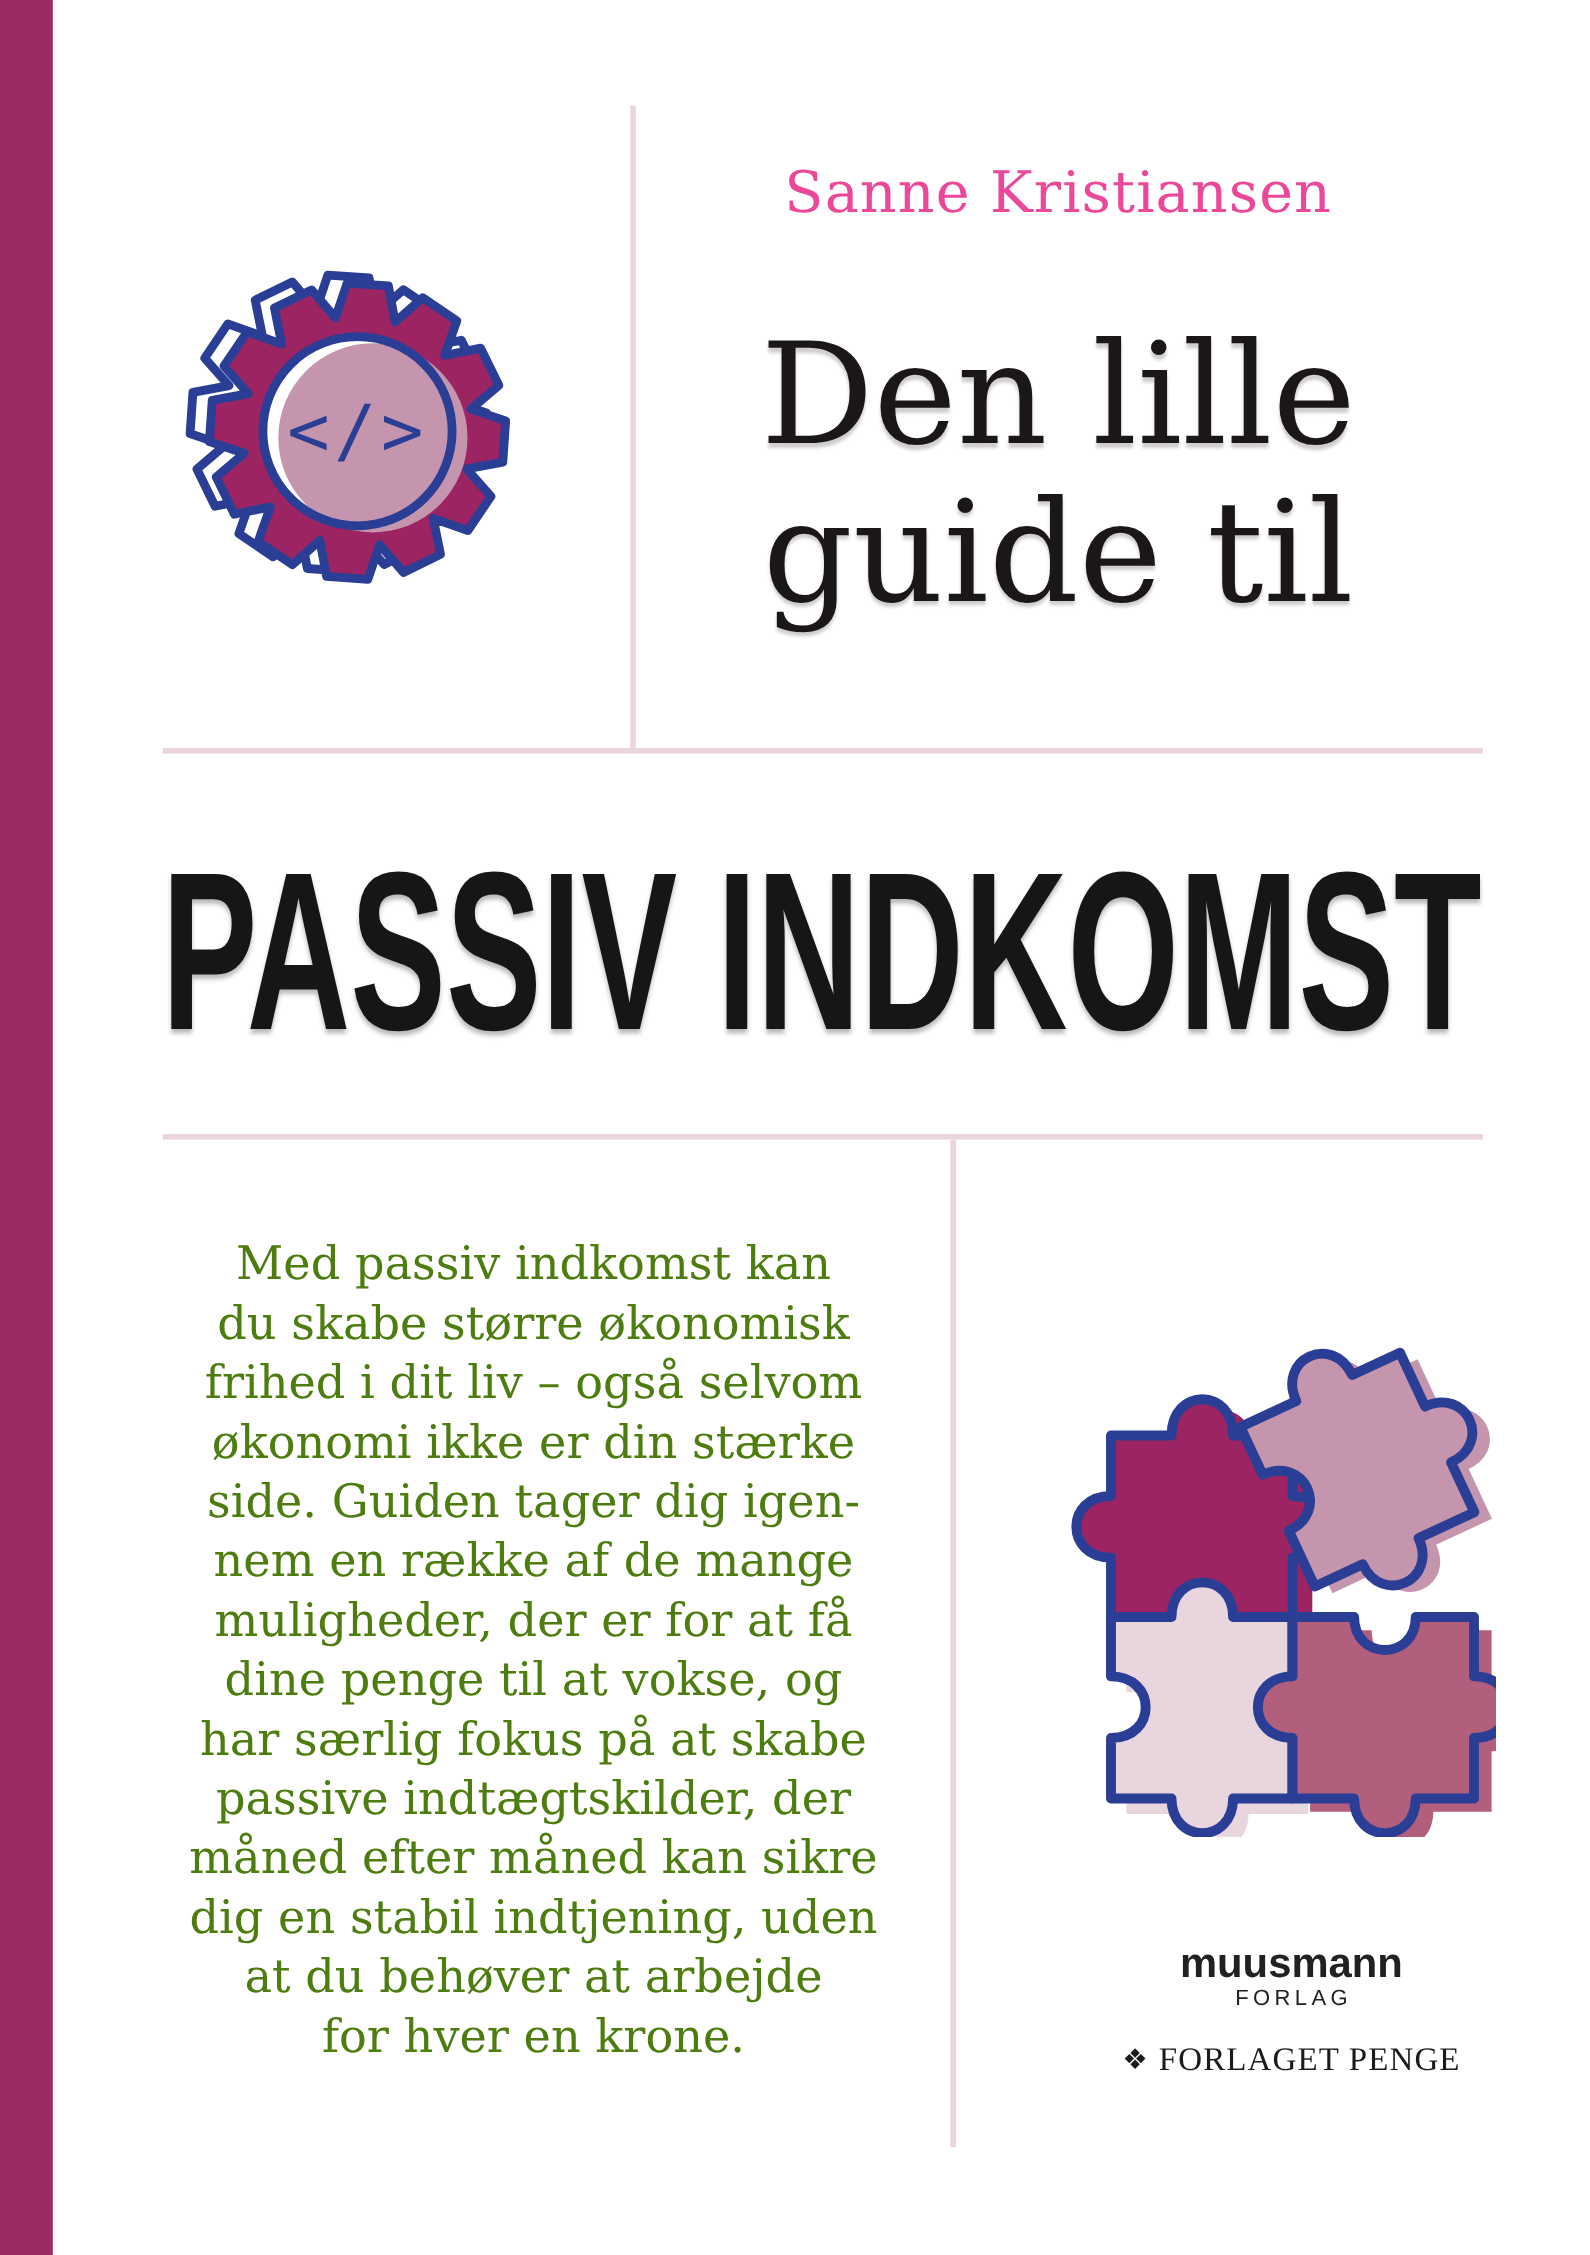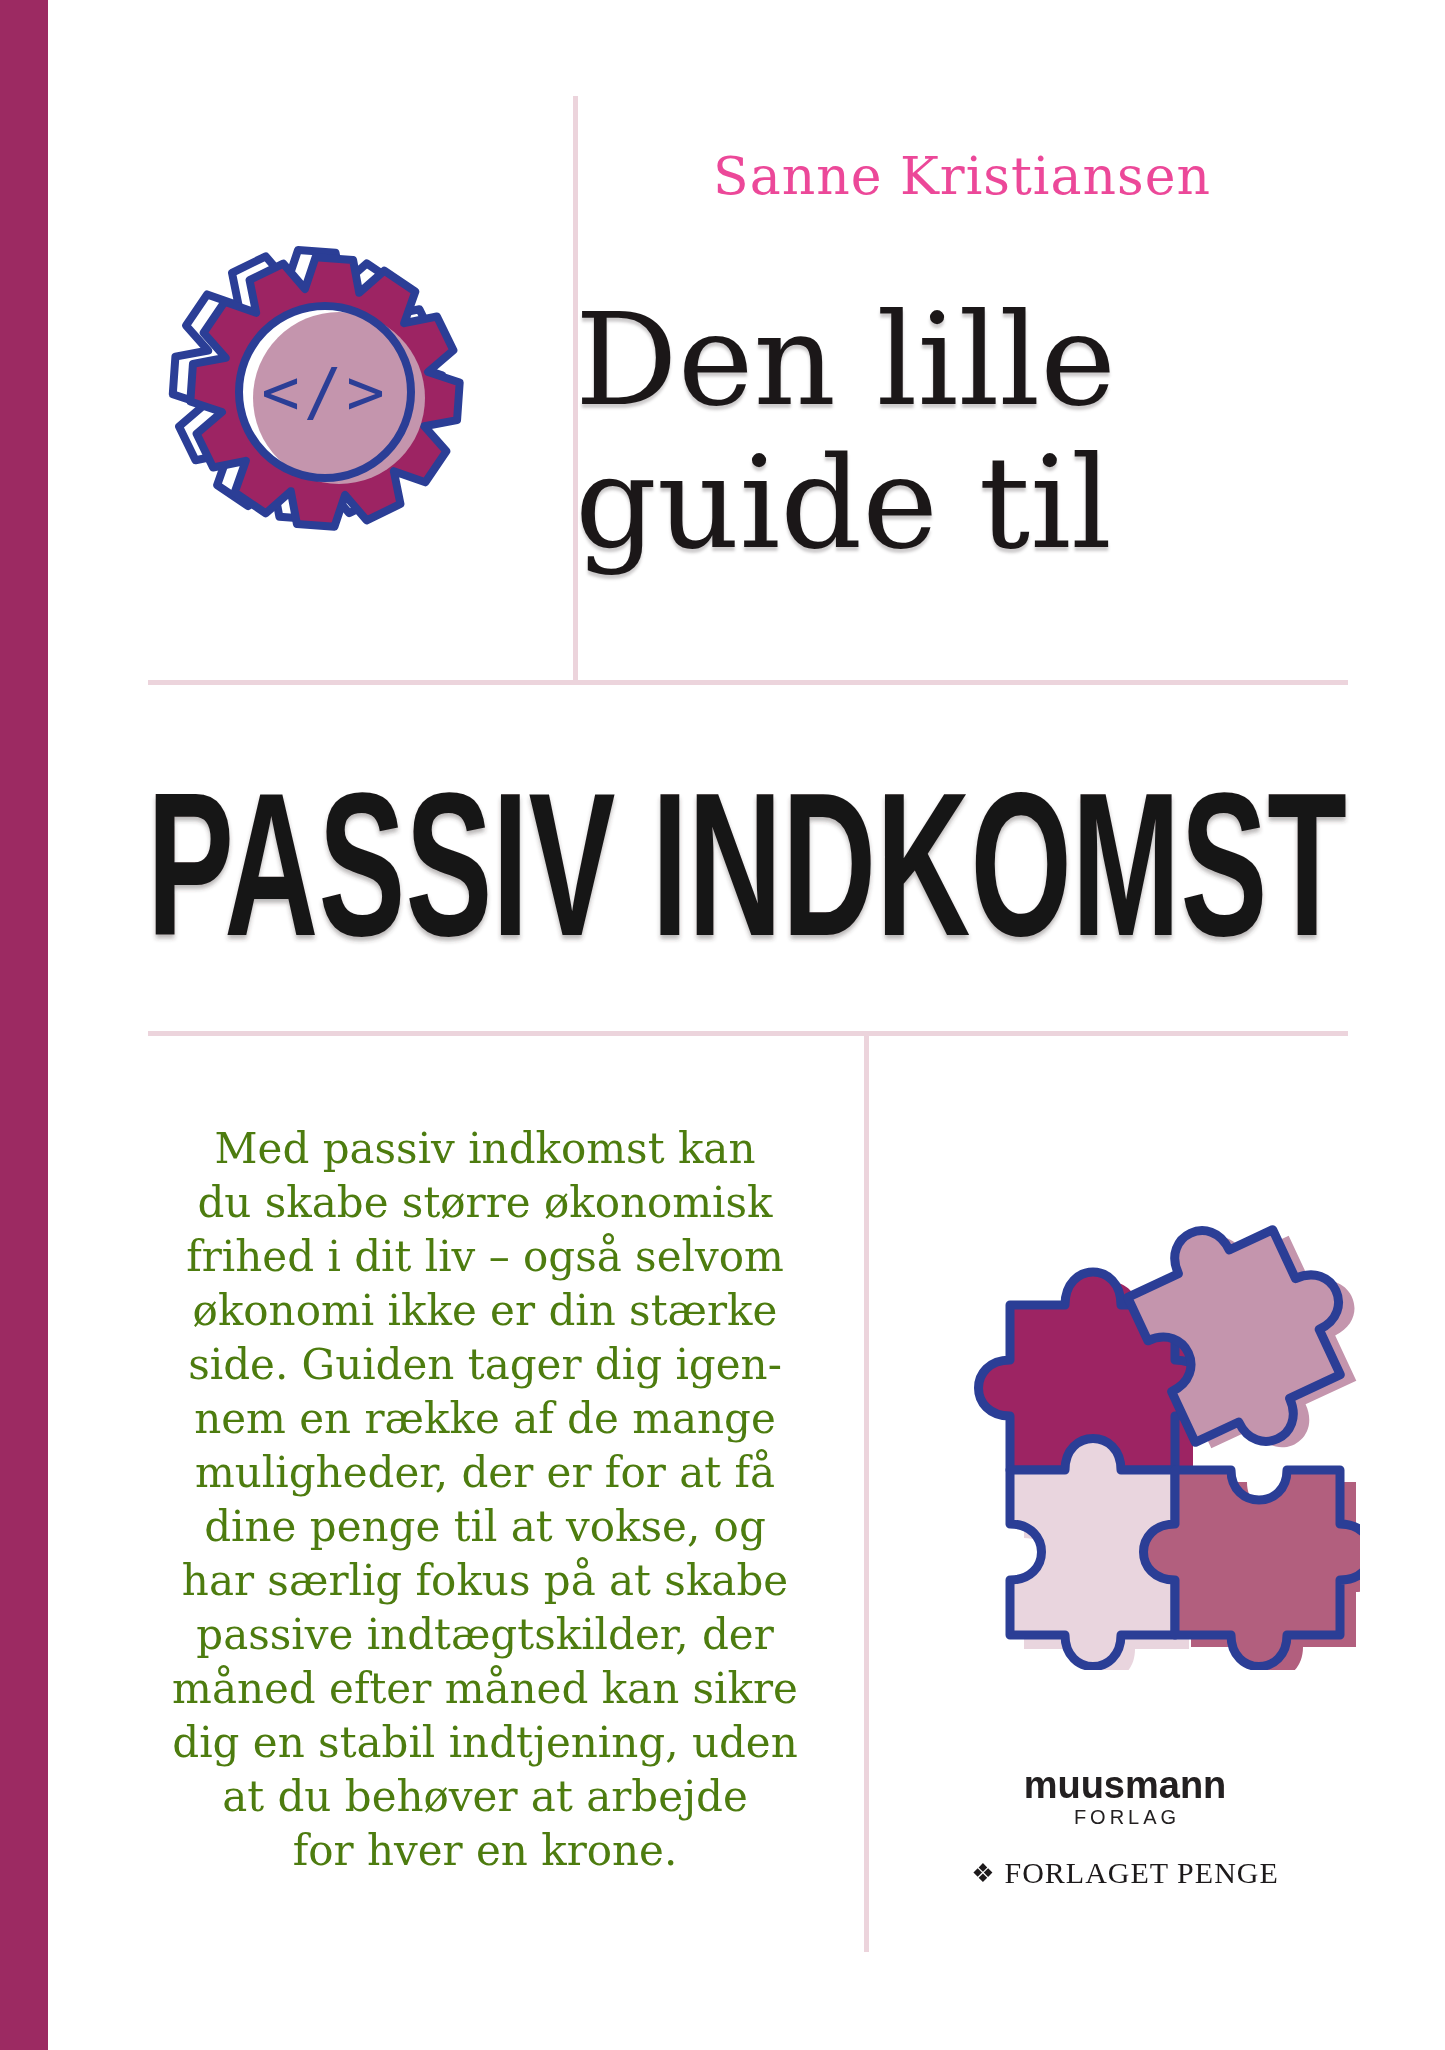--- a/index.html
+++ b/index.html
@@ -23,20 +23,21 @@
 
   .author{
     position:absolute;left:575px;top:150px;width:774px;
     text-align:center;
     font-size:52px;line-height:1.0;
     color:#ec4899;
     letter-spacing:1px;
   }
   .title{
     position:absolute;left:575px;top:288px;width:774px;
+    text-align:center;
     font-size:128px;line-height:143px;
     color:#1b1718;
     white-space:pre-line;
     text-shadow:0 4px 3px rgba(60,50,55,.25);
   }
   .main-title-svg{position:absolute;left:0;top:760px;}
   .main-title-svg text{
     font-family:"Liberation Sans", sans-serif;
     font-weight:bold;
     font-size:205px;
@@ -46,21 +47,21 @@
     position:absolute;left:150px;top:1122px;width:670px;
     text-align:center;
     font-size:42px;line-height:54px;
     color:#4d7c0f;
     white-space:pre-line;
   }
   .gear-svg{position:absolute;left:155px;top:222px;}
   .puzzle-svg{position:absolute;left:940px;top:1210px;}
 
   .publishers{
-    position:absolute;left:940px;top:1766px;width:370px;
+    position:absolute;left:989px;top:1766px;width:370px;
     text-align:center;color:#232021;
     font-family:"Liberation Sans", sans-serif;
   }
   .muusmann{
     font-size:38px;font-weight:bold;letter-spacing:0px;
     line-height:38px;
   }
   .muusmann-sub{
     font-size:20px;letter-spacing:4px;line-height:22px;
     margin-top:2px;font-weight:400;

